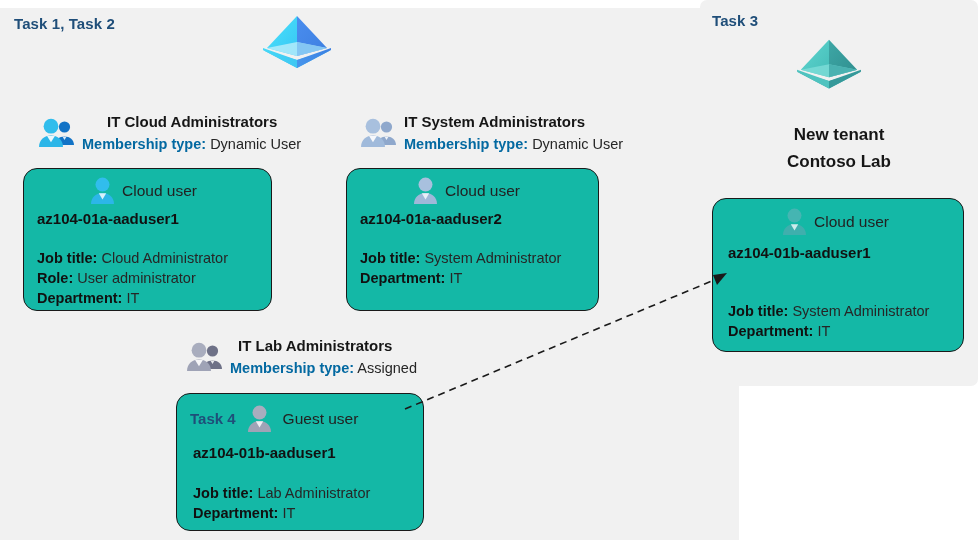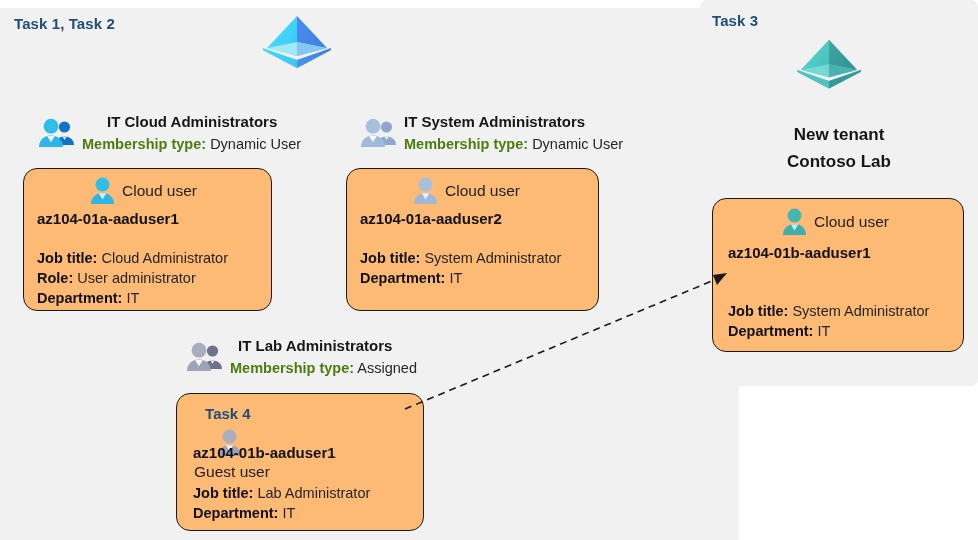--- a/index.html
+++ b/index.html
@@ -49,26 +49,26 @@
     color: #161616;
     white-space: nowrap;
     line-height: 20px;
   }
   .group-meta {
     font-size: 14.5px;
     color: #262626;
     white-space: nowrap;
     line-height: 21px;
   }
-  .group-meta b { color: #4d7c0f; }
+  .group-meta b { color: #0369a1; }
   .card {
     position: absolute;
     border: 1.6px solid #1a1a1a;
     border-radius: 14px;
-    background: #fdba74;
+    background: #14b8a6;
     box-sizing: border-box;
   }
   .card-head {
     position: absolute;
     display: flex;
     align-items: center;
     gap: 7px;
     white-space: nowrap;
   }
   .card-head .usertype {
@@ -238,21 +238,21 @@
       </svg>
     </div>
     <div class="group-name" style="position:absolute; left:44px; top:0px;margin-left:8px;">IT Lab Administrators</div>
     <div class="group-meta" style="position:absolute; left:44px; top:22px;">
       <b>Membership type:</b>
       <span>Assigned</span>
     </div>
   </div>
 
   <div class="card" style="left:176px; top:385px; width:248px; height:138px;">
-    <div class="card-head" style="left:13px; top:11px;flex-direction:column;">
+    <div class="card-head" style="left:13px; top:11px;">
       <span class="task-inline">Task 4</span>
       <span class="icon">
         <svg width="25" height="27" viewBox="0 0 25 27">
           <circle cx="12.5" cy="7.6" r="7" fill="#A9ADBE"></circle>
           <path d="M1 27c0-6.8 5.1-11 11.5-11S24 20.2 24 27z" fill="#9FA3B6"></path>
           <path d="M8.8 16.3h7.4l-3.7 6.2z" fill="#EDEEF3"></path>
         </svg>
       </span>
       <span class="usertype" style="margin-left:4px;">Guest user</span>
     </div>

